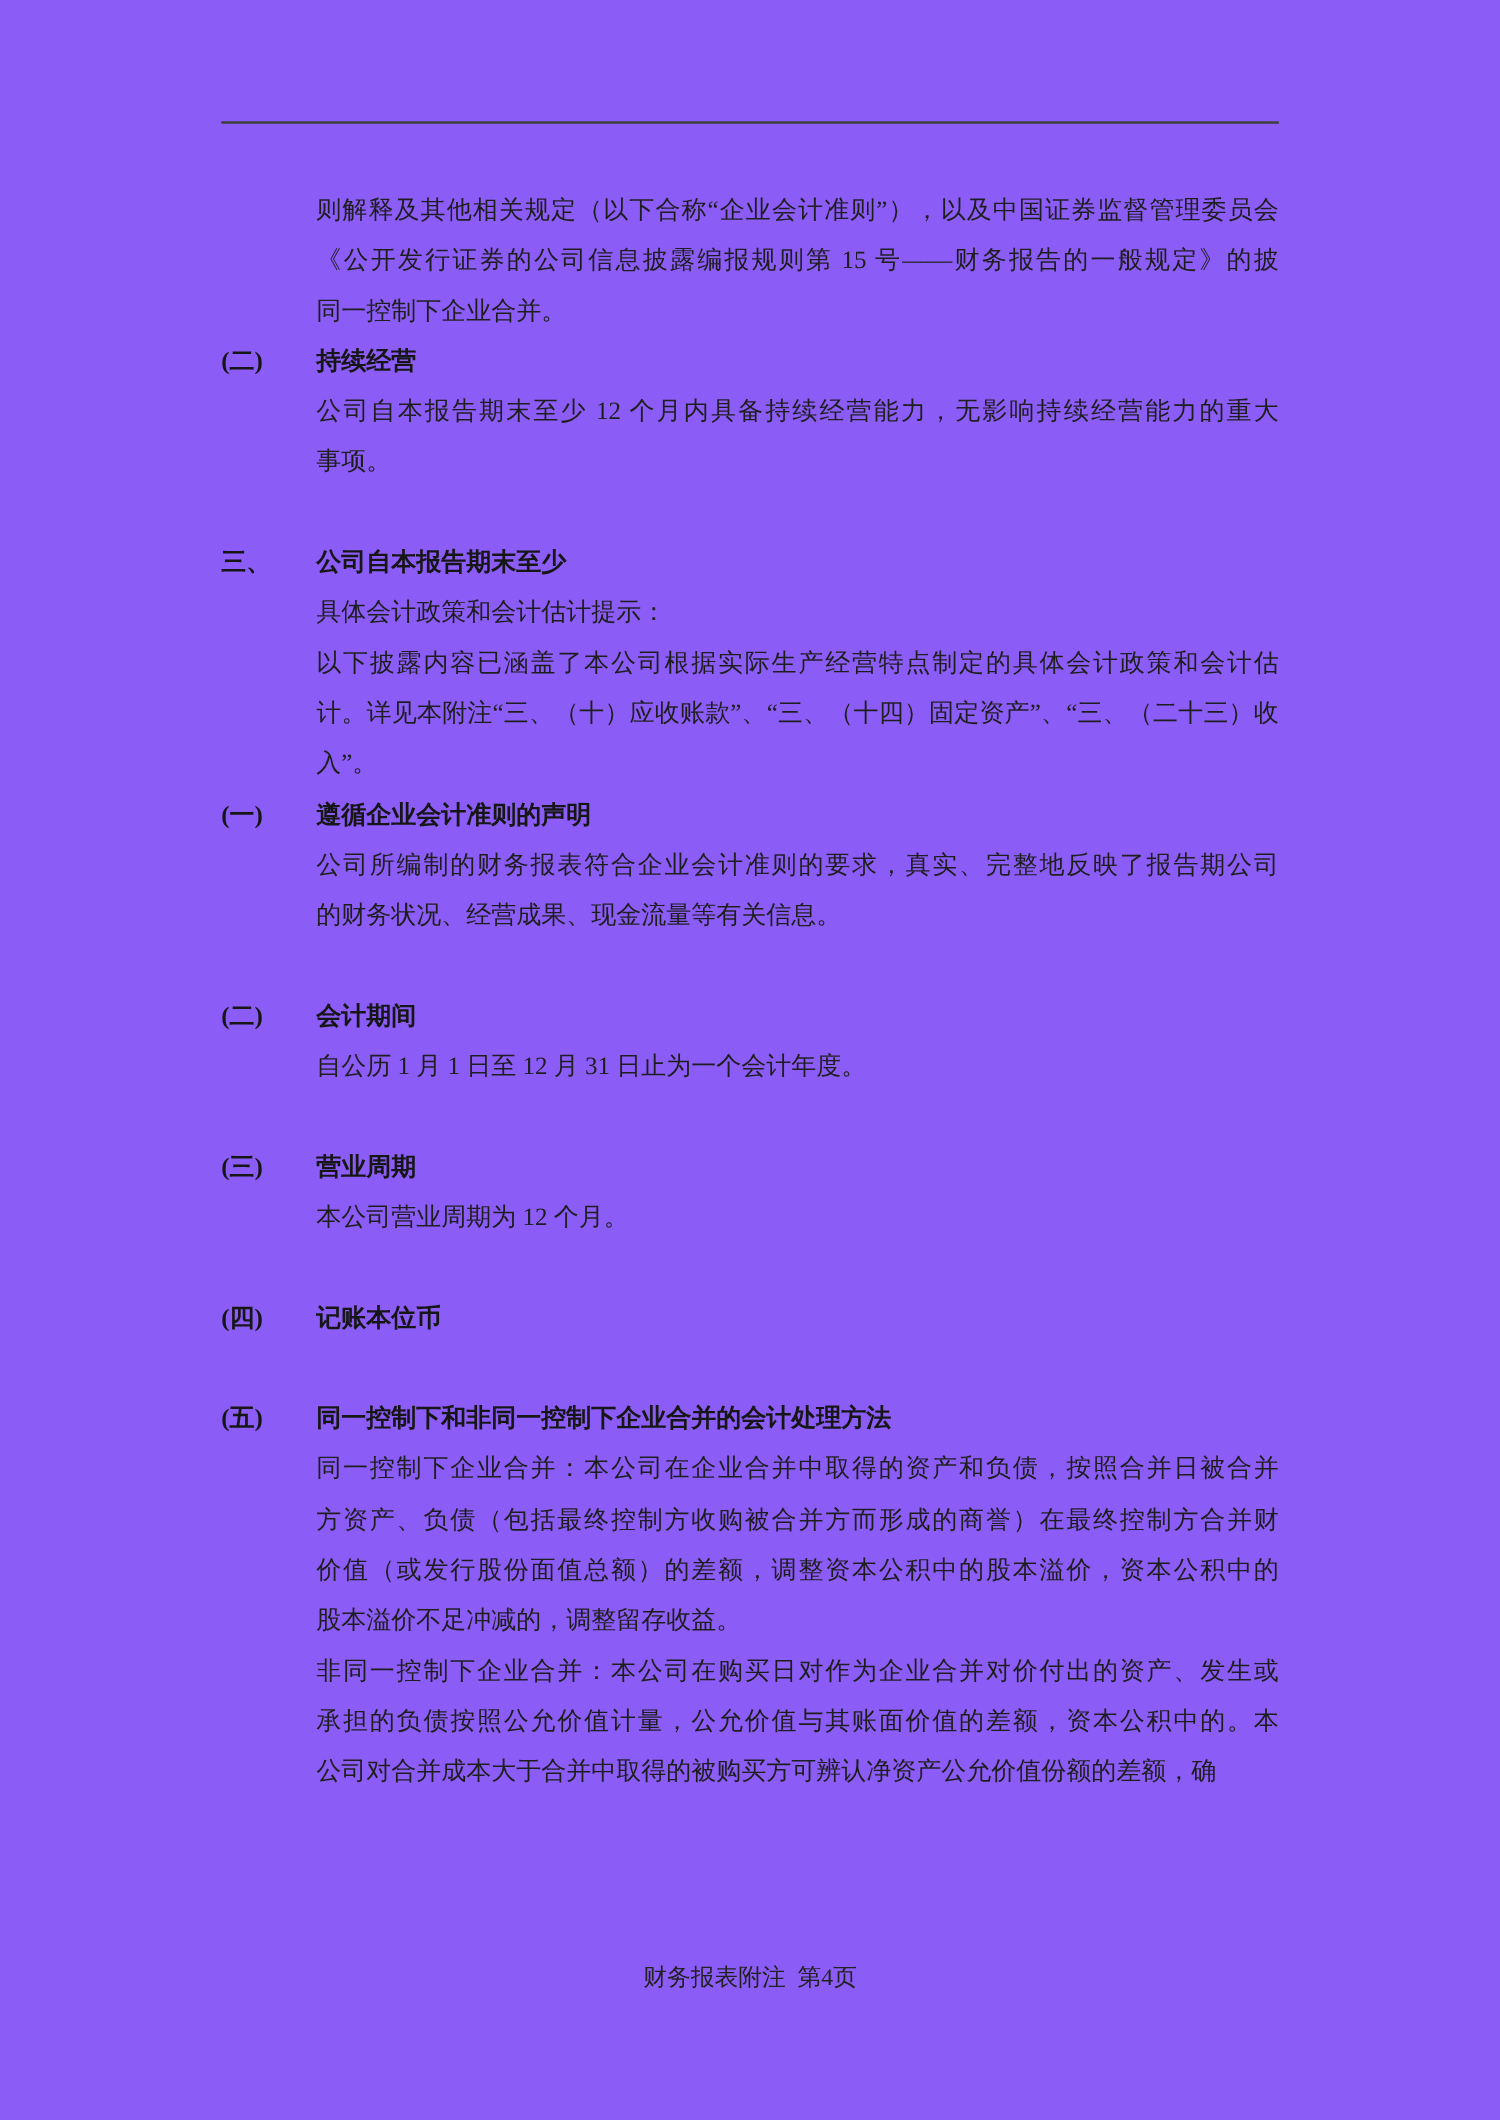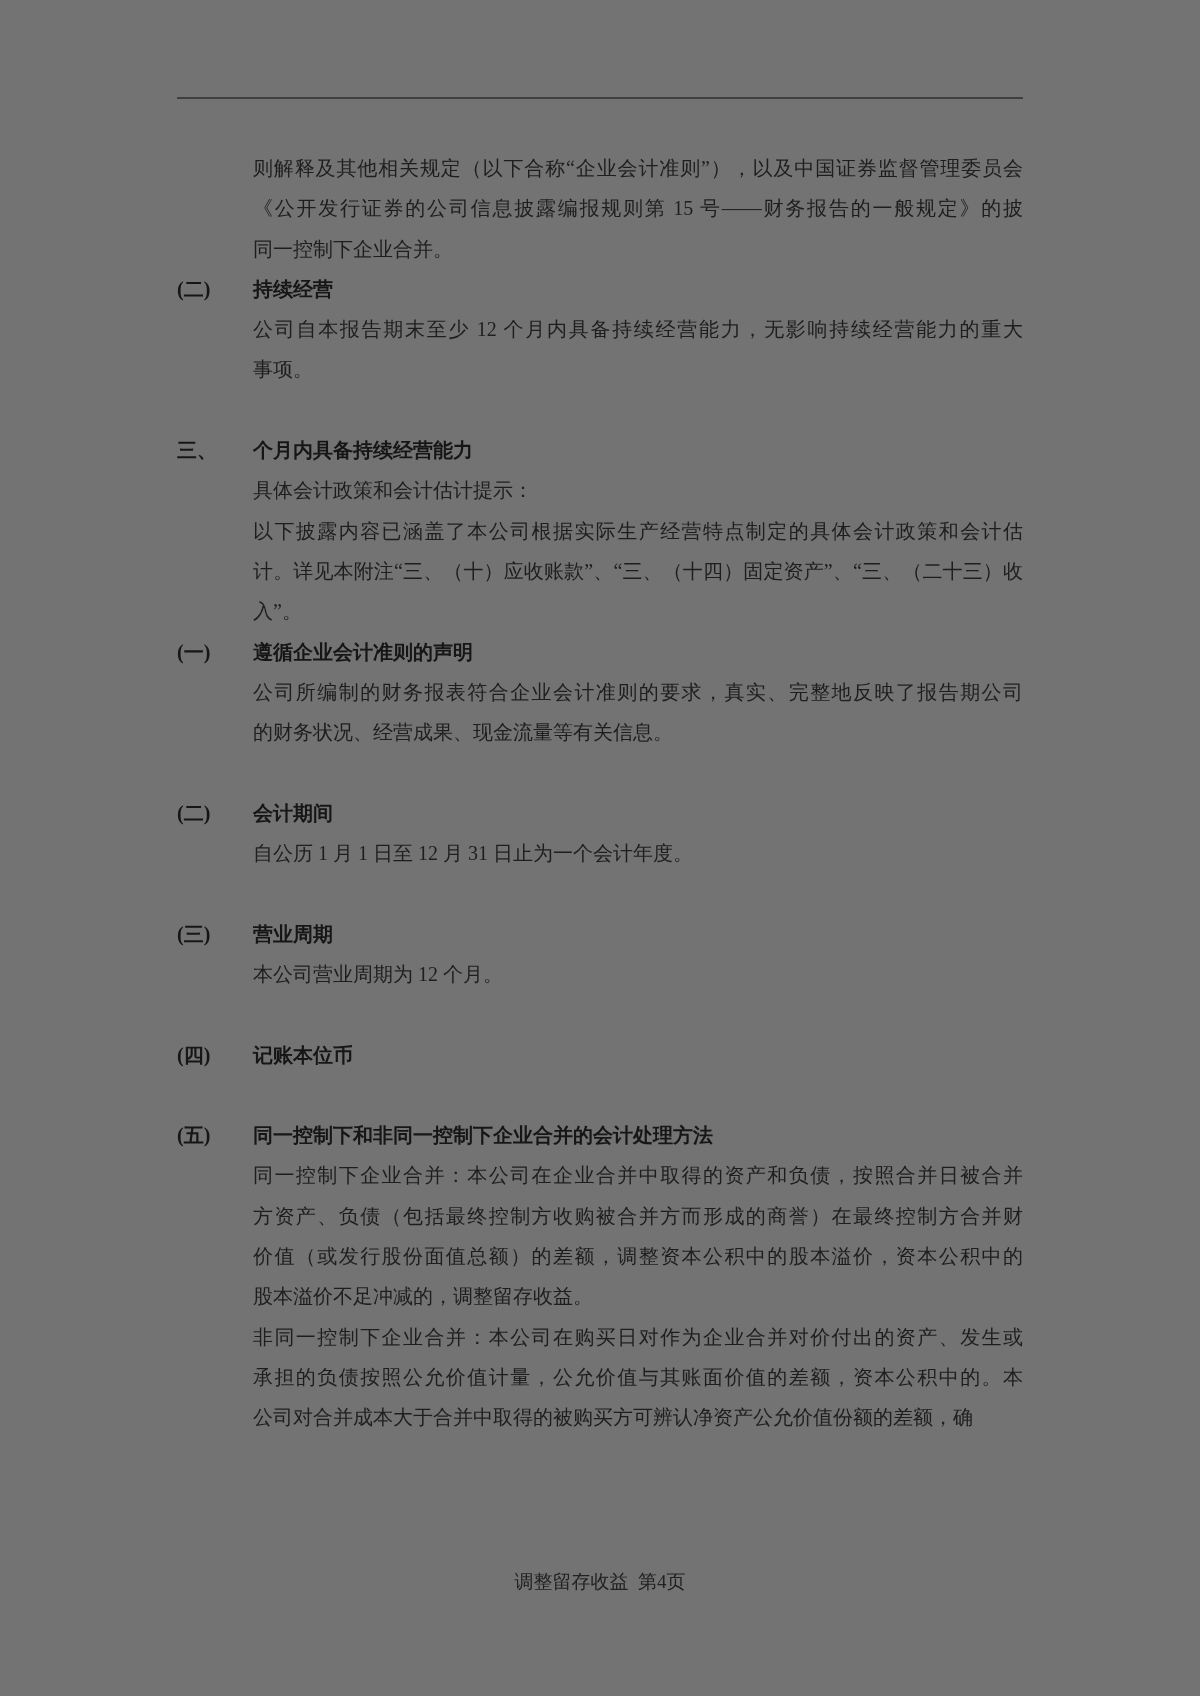--- a/index.html
+++ b/index.html
@@ -8,21 +8,21 @@
     width: 1200px;
     height: 1696px;
     position: relative;
     font-family: "Liberation Serif", "DejaVu Serif", serif;
     color: #1e1e1e;
     overflow: hidden;
   }
   .page {
     position: absolute;
     inset: 0;
-    background: #737373;
+    background: #8b5cf6;
   }
   .top-rule {
     position: absolute;
     left: 177px;
     top: 97px;
     width: 846px;
     height: 2px;
     background: #3f3f3f;
   }
   .content {
@@ -83,21 +83,21 @@
         <span class="label">(二)</span>
         <span class="title">持续经营</span>
       </div>
       <div class="para">
         <div class="line j">公司自本报告期末至少 12 个月内具备持续经营能力，无影响持续经营能力的重大</div>
         <div class="line">事项。</div>
       </div>
       <div class="spacer"></div>
       <div class="heading heading1">
         <span class="label">三、</span>
-        <span class="title">个月内具备持续经营能力</span>
+        <span class="title">公司自本报告期末至少</span>
       </div>
       <div class="para">
         <div class="line">具体会计政策和会计估计提示：</div>
       </div>
       <div class="para">
         <div class="line j">以下披露内容已涵盖了本公司根据实际生产经营特点制定的具体会计政策和会计估</div>
         <div class="line j">计。详见本附注“三、（十）应收账款”、“三、（十四）固定资产”、“三、（二十三）收</div>
         <div class="line">入”。</div>
       </div>
       <div class="heading heading2">
@@ -140,15 +140,15 @@
         <div class="line j">价值（或发行股份面值总额）的差额，调整资本公积中的股本溢价，资本公积中的</div>
         <div class="line">股本溢价不足冲减的，调整留存收益。</div>
       </div>
       <div class="para">
         <div class="line j">非同一控制下企业合并：本公司在购买日对作为企业合并对价付出的资产、发生或</div>
         <div class="line j">承担的负债按照公允价值计量，公允价值与其账面价值的差额，资本公积中的。本</div>
         <div class="line">公司对合并成本大于合并中取得的被购买方可辨认净资产公允价值份额的差额，确</div>
       </div>
     </main>
   <div class="footer">
-    <span>调整留存收益  第4页</span>
+    <span>财务报表附注  第4页</span>
   </div>
 </div>
 
 </body></html>

